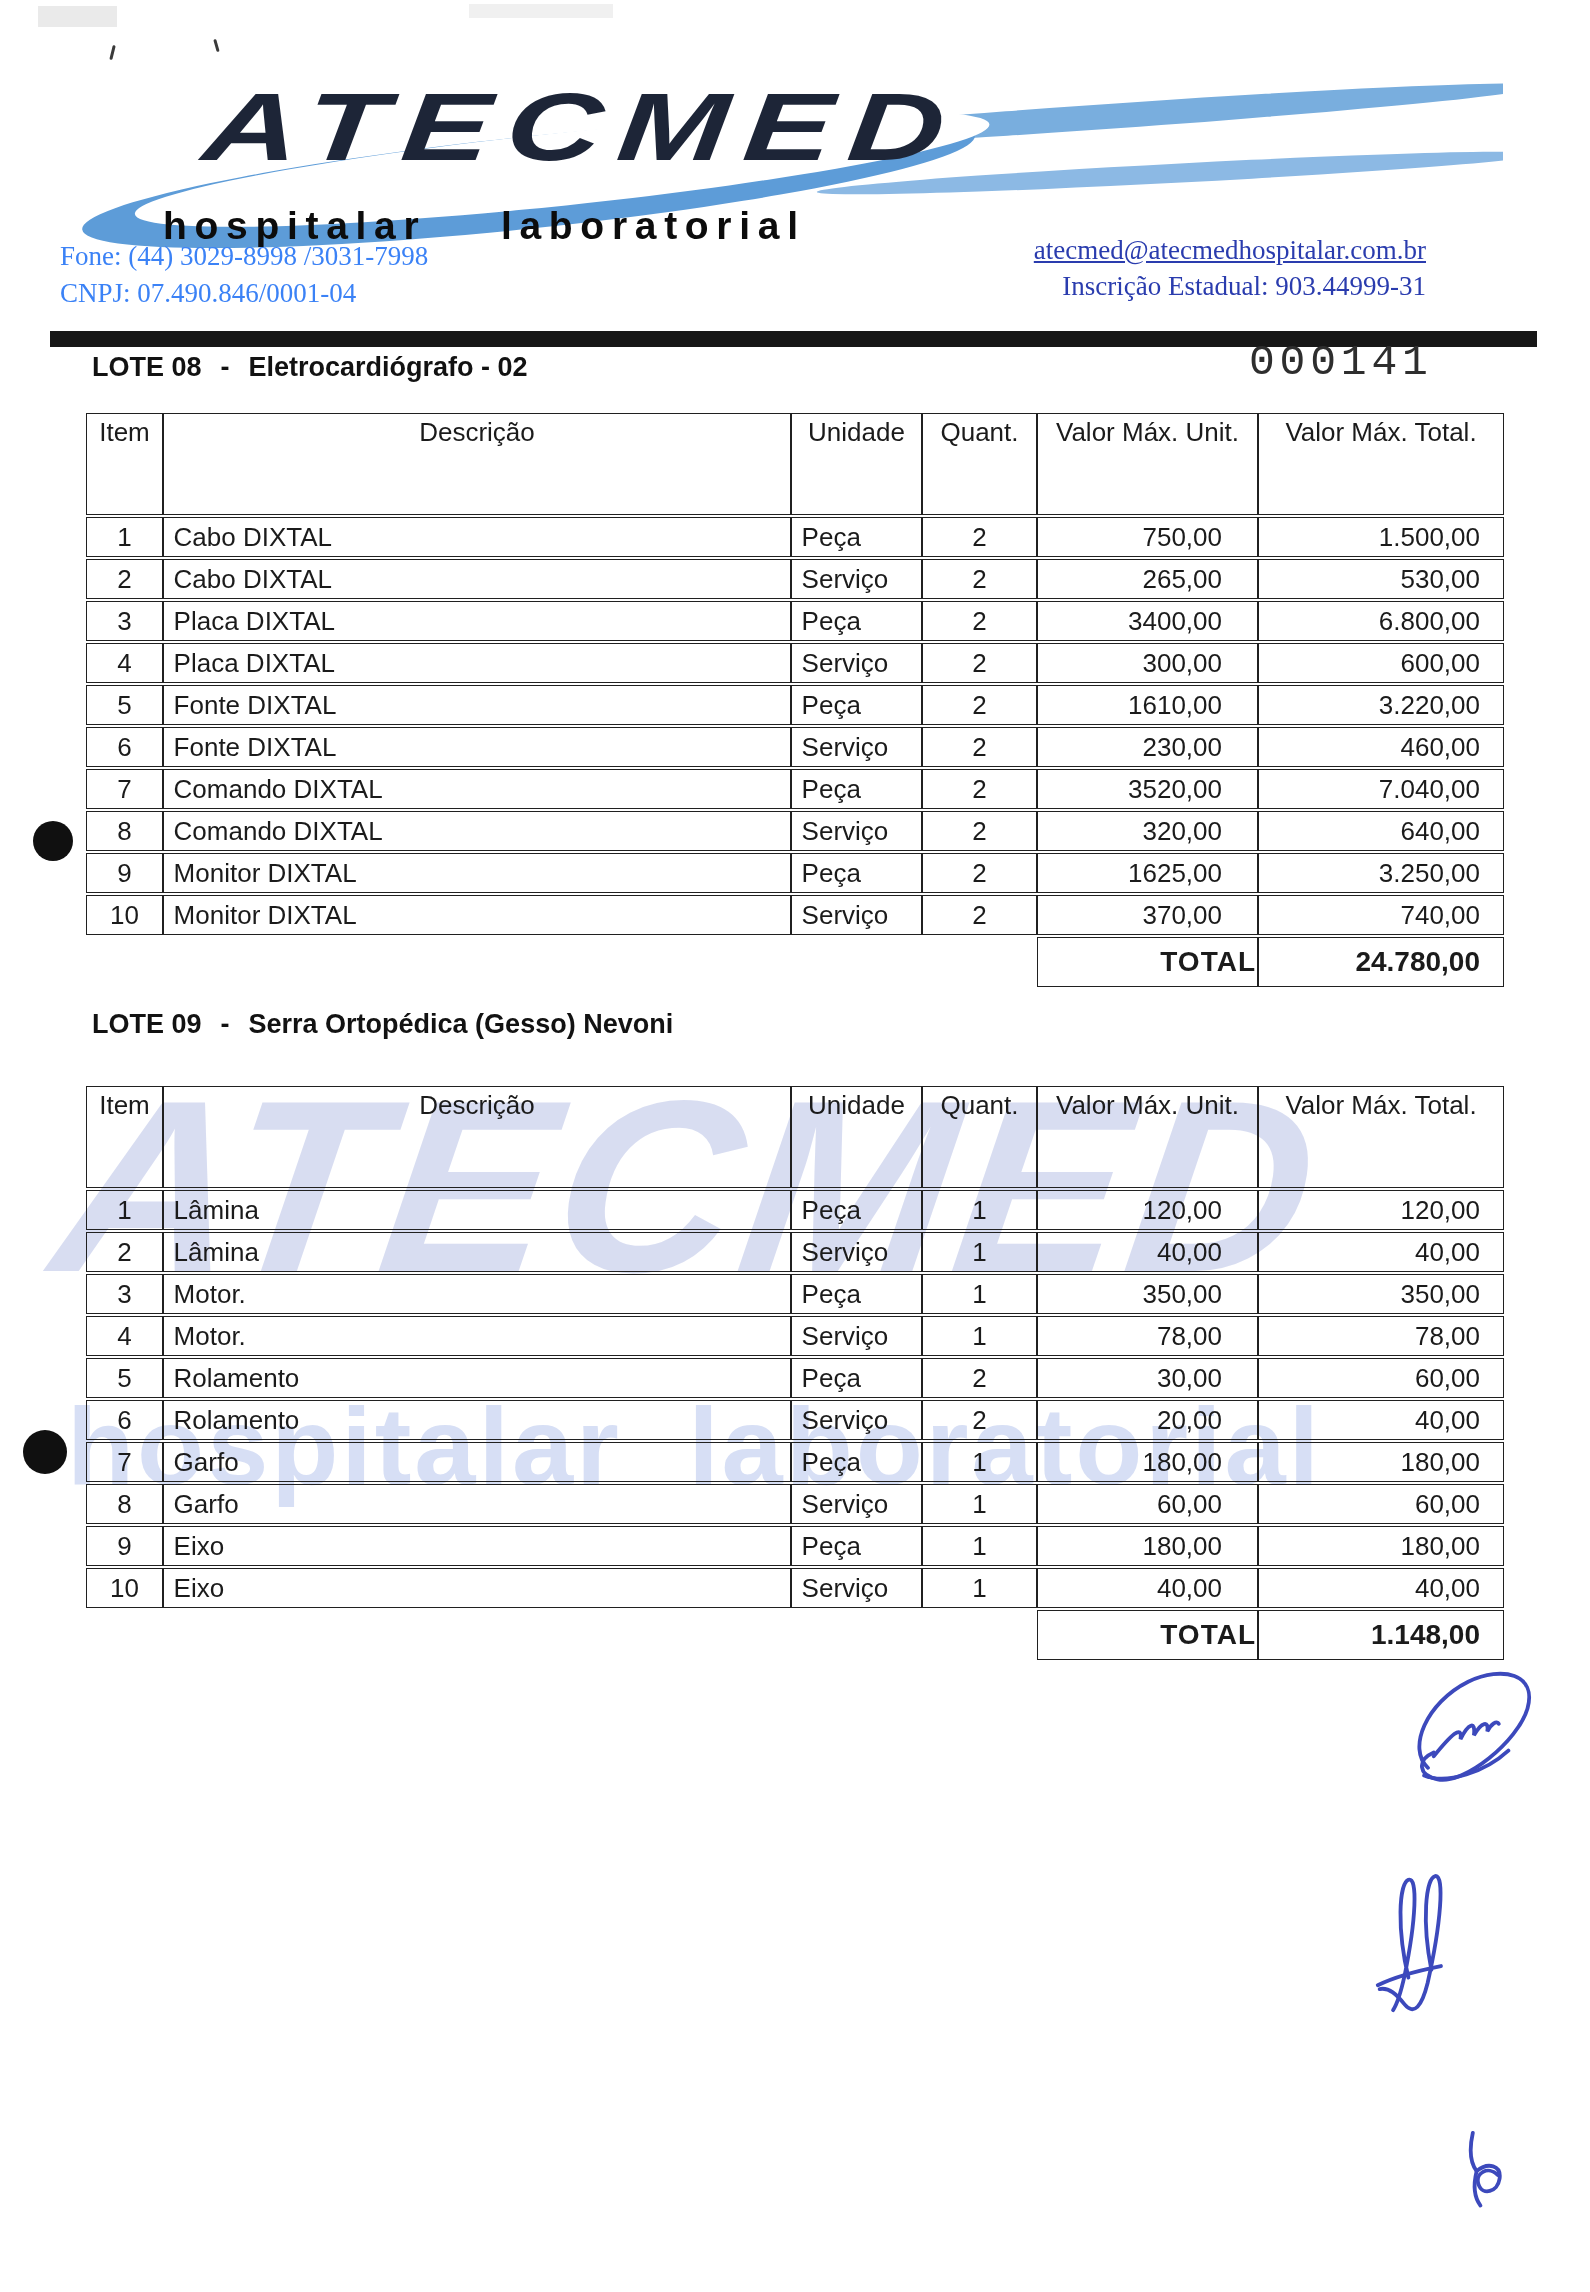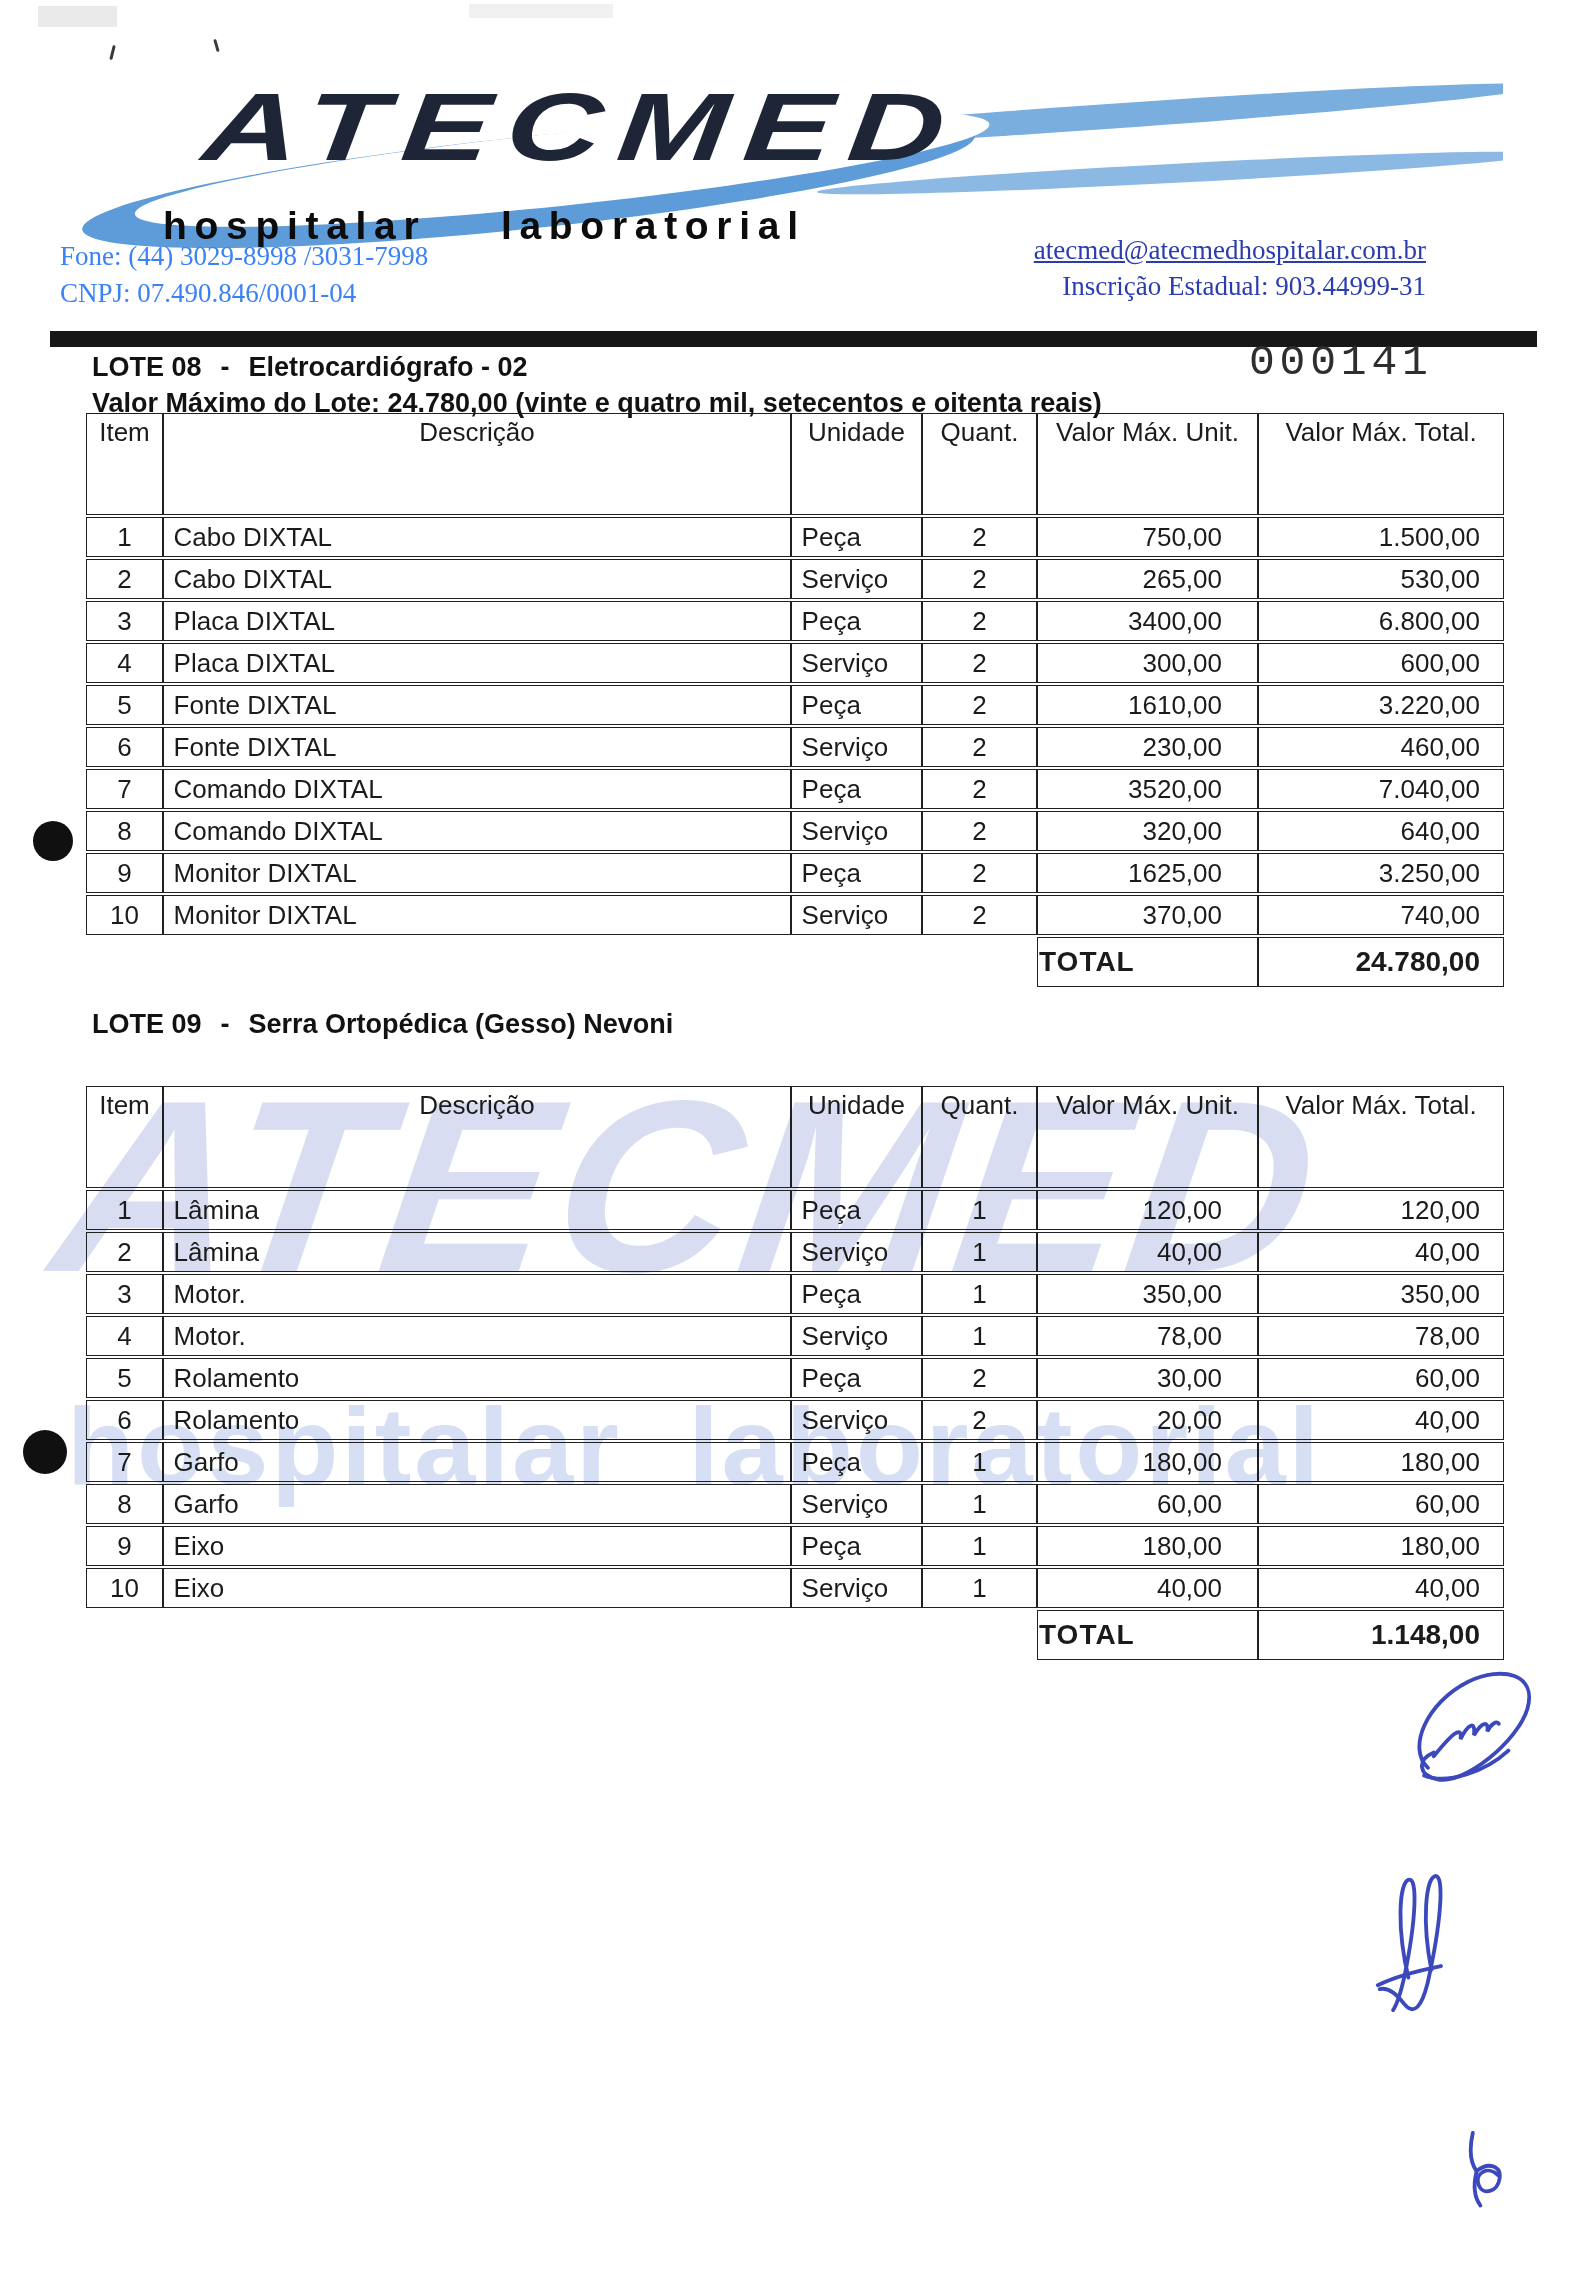--- a/index.html
+++ b/index.html
@@ -47,21 +47,21 @@
   .lot-table th{height:102px;vertical-align:top;padding-top:3px;font-weight:normal;text-align:center;}
   .lot-table td{height:40px;vertical-align:middle;}
   td.col-item{text-align:center;}
   td.col-desc{text-align:left;padding-left:9.6px;}
   td.col-unit{text-align:left;padding-left:9.6px;}
   td.col-qty{text-align:center;}
   td.col-vunit{text-align:right;padding-right:35px;}
   td.col-vtotal{text-align:right;padding-right:23px;}
   tr.total-row td{height:50px;font-weight:bold;font-size:28px;}
   td.empty-cell{border:none;background:transparent;}
-  td.total-label-cell{text-align:left;letter-spacing:1px;}
+  td.total-label-cell{text-align:right;letter-spacing:1px;}
   td.total-value-cell{text-align:right;padding-right:23px;}
 
   
   .wm{position:absolute;white-space:nowrap;pointer-events:none;}
   .wm1{left:77px;top:1064px;font-size:245px;line-height:245px;font-weight:bold;font-style:italic;
        letter-spacing:5.8px;color:rgba(125,142,208,.30);transform:skewX(-8deg) scaleX(1.02);transform-origin:left top;}
   .wm2{left:67px;top:1391px;font-size:110px;line-height:110px;font-weight:bold;
        letter-spacing:2.9px;word-spacing:33px;color:rgba(132,156,224,.32);}
 
   
@@ -109,21 +109,20 @@
 
   <div class="bar"></div>
   <div class="stamp">000141</div>
 
   <div class="wm wm1">ATECMED</div>
   <div class="wm wm2">hospitalar laboratorial</div>
 
   <div class="lot-title lt1">
     <span>LOTE 08</span><span class="sep">-</span><span>Eletrocardiógrafo - 02</span>
   </div>
-  <div class="lot-value lv1">Valor Máximo do Lote: 24.780,00 (vinte e quatro mil, setecentos e oitenta reais)</div>
 
   <table class="lot-table tb1">
     <colgroup>
       <col style="width:77px">
         <col style="width:628px">
         <col style="width:131px">
       <col style="width:115px">
         <col style="width:221px">
         <col style="width:246px">
     </colgroup>

